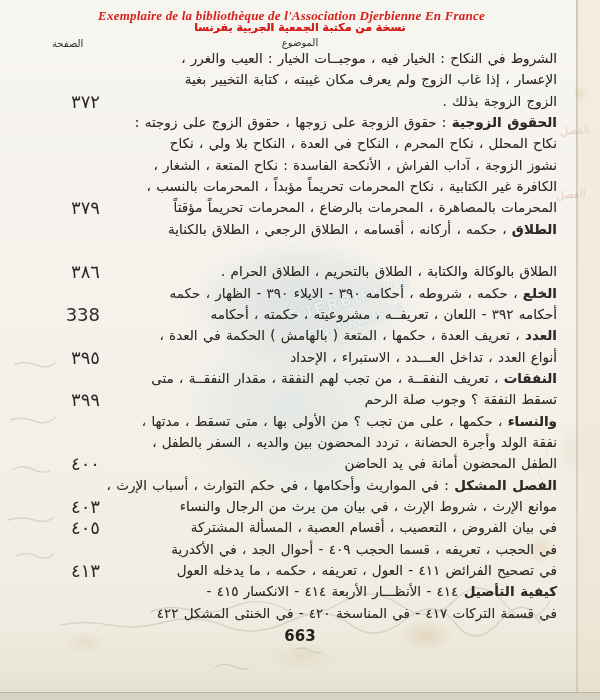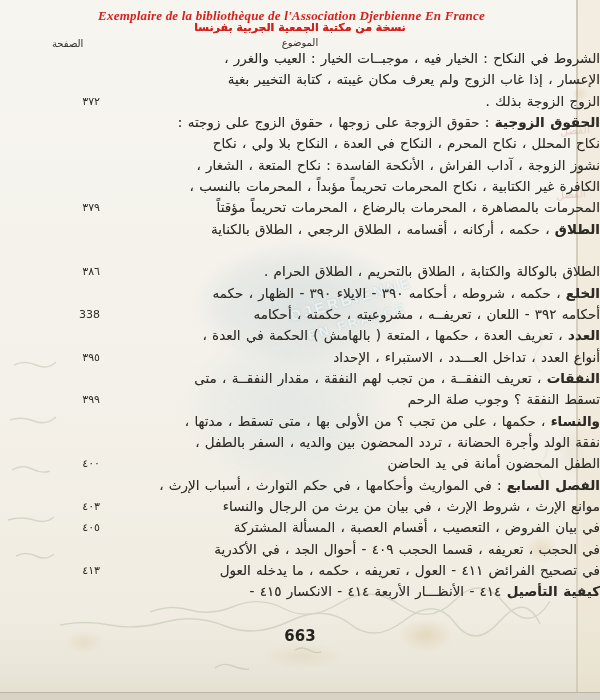--- a/index.html
+++ b/index.html
@@ -47,22 +47,22 @@
     font-family:"Liberation Serif",serif; font-style:italic; font-weight:bold;
     font-size:13px; letter-spacing:.2px;margin-left:48px;}
   .arabic-stamp{position:absolute; left:0; top:21px; width:600px; text-align:center; z-index:6;
     font-weight:bold; font-size:11px; direction:rtl;
     text-shadow:0 0 .6px currentColor;}
   .col-head{position:absolute; z-index:5; color:#32302a; font-size:10px; direction:rtl;}
   .page-col-head{left:52px; top:38px;}
   .subject-col-head{left:0; top:37px; width:600px; text-align:center;}
   
   .toc{position:absolute; left:0; top:48px; width:600px; z-index:5;}
-  .toc-row{display:flex; height:21.33px; line-height:21.33px; white-space:nowrap; box-sizing:border-box;}
-  .toc-page{width:100px; flex:0 0 100px; text-align:right; font-size:11px; color:#2e2b26;}
+  .toc-row{display:flex; height:21.33px; line-height:21.33px; white-space:nowrap; padding-right:43px; box-sizing:border-box;}
+  .toc-page{width:100px; flex:0 0 100px; text-align:right; font-size:18px; color:#2e2b26;}
   .toc-line{flex:1; direction:rtl; text-align:right; font-size:13.5px; color:#2e2b26;
     text-shadow:0 0 .5px rgba(46,43,38,.35); word-spacing:1px; overflow:visible;}
   .toc-line b{font-weight:bold;}
   .footer-num{position:absolute; left:0; top:627px; width:600px; text-align:center; z-index:5;
     font-weight:bold; font-size:15px; color:#24221e;}
 </style>
 </head>
 <body>
 
 <div class="page">
@@ -185,21 +185,21 @@
       <div class="toc-row">
         <span class="toc-page"></span>
         <span class="toc-line" dir="rtl">نفقة الولد وأجرة الحضانة ، تردد المحضون بين والديه ، السفر بالطفل ،</span>
       </div>
       <div class="toc-row">
         <span class="toc-page">٤٠٠</span>
         <span class="toc-line" dir="rtl">الطفل المحضون أمانة في يد الحاضن</span>
       </div>
       <div class="toc-row">
         <span class="toc-page"></span>
-        <span class="toc-line" dir="rtl"><b>الفصل السابع</b> : في المواريث وأحكامها ، في حكم التوارث ، أسباب الإرث ،</span>
+        <span class="toc-line" dir="rtl"><b>الفصل المشكل</b> : في المواريث وأحكامها ، في حكم التوارث ، أسباب الإرث ،</span>
       </div>
       <div class="toc-row">
         <span class="toc-page">٤٠٣</span>
         <span class="toc-line" dir="rtl">موانع الإرث ، شروط الإرث ، في بيان من يرث من الرجال والنساء</span>
       </div>
       <div class="toc-row">
         <span class="toc-page">٤٠٥</span>
         <span class="toc-line" dir="rtl">في بيان الفروض ، التعصيب ، أقسام العصبة ، المسألة المشتركة</span>
       </div>
       <div class="toc-row">
@@ -207,17 +207,21 @@
         <span class="toc-line" dir="rtl">في الحجب ، تعريفه ، قسما الحجب ٤٠٩ - أحوال الجد ، في الأكدرية</span>
       </div>
       <div class="toc-row">
         <span class="toc-page">٤١٣</span>
         <span class="toc-line" dir="rtl">في تصحيح الفرائض ٤١١ - العول ، تعريفه ، حكمه ، ما يدخله العول</span>
       </div>
       <div class="toc-row">
         <span class="toc-page"></span>
         <span class="toc-line" dir="rtl"><b>كيفية التأصيل</b> ٤١٤ - الأنظـــار الأربعة ٤١٤ - الانكسار ٤١٥ -</span>
       </div>
+      <div class="toc-row">
+        <span class="toc-page"></span>
+        <span class="toc-line" dir="rtl">في قسمة التركات ٤١٧ - في المناسخة ٤٢٠ - في الخنثى المشكل ٤٢٢</span>
+      </div>
     </div>
 
   <div class="footer-num">663</div>
 
 </div>
 
 </body></html>

